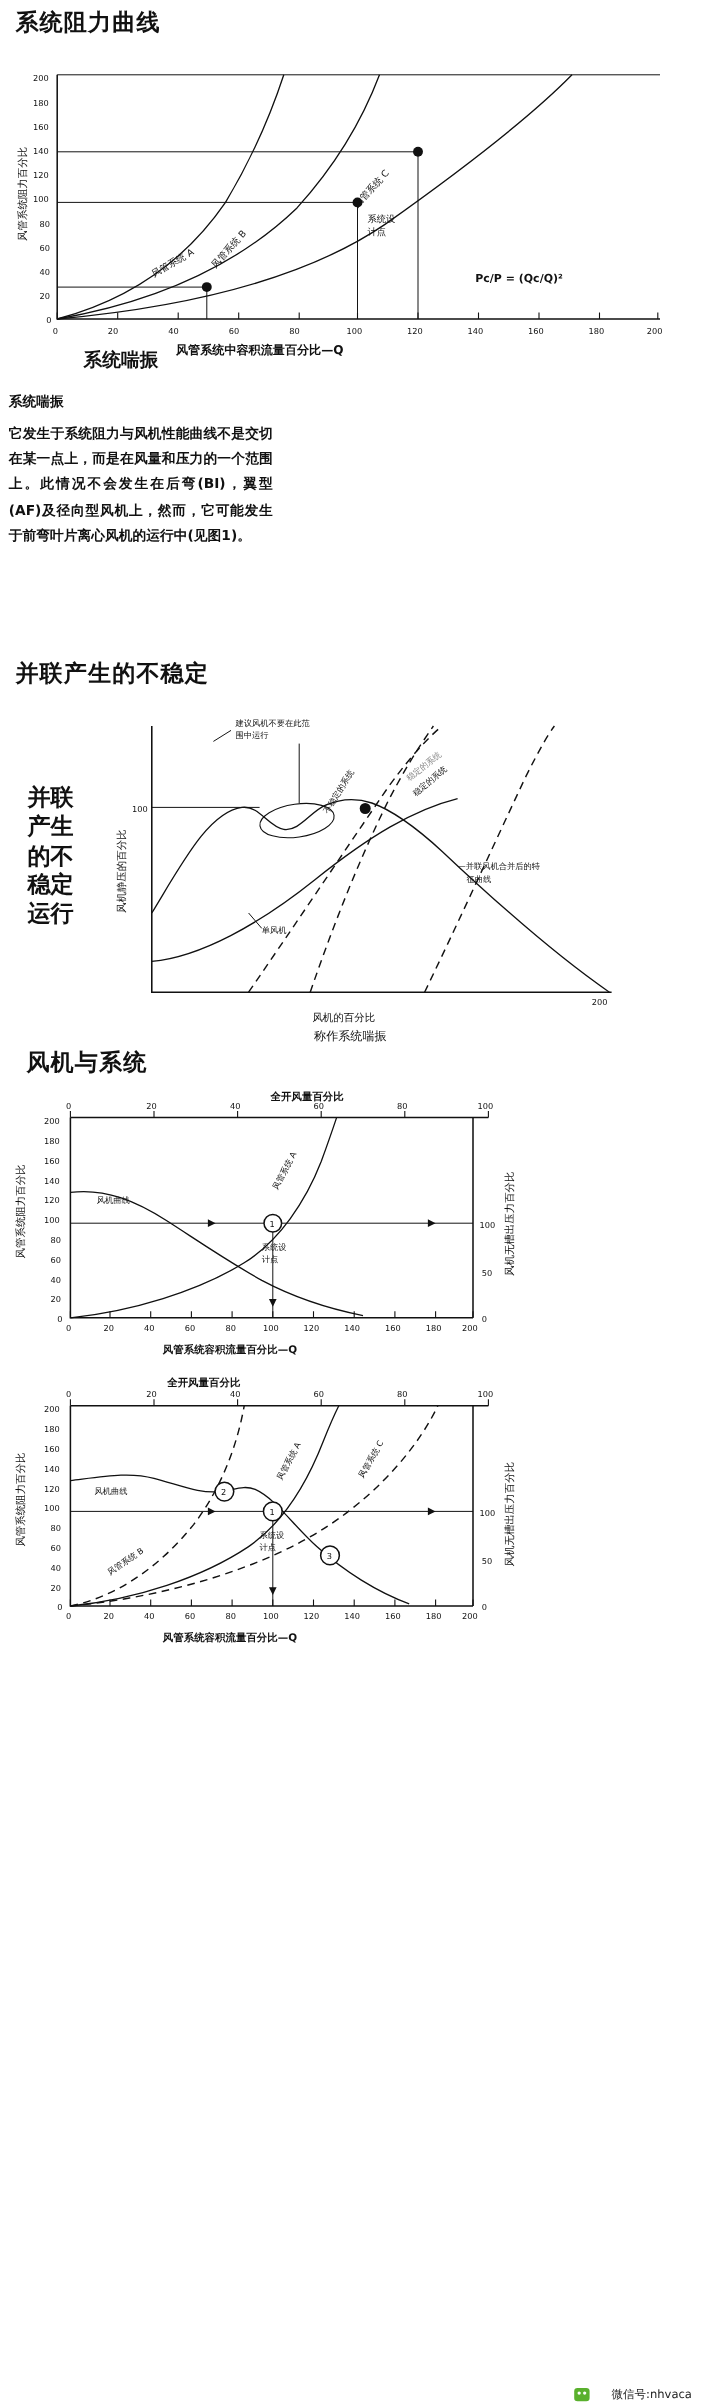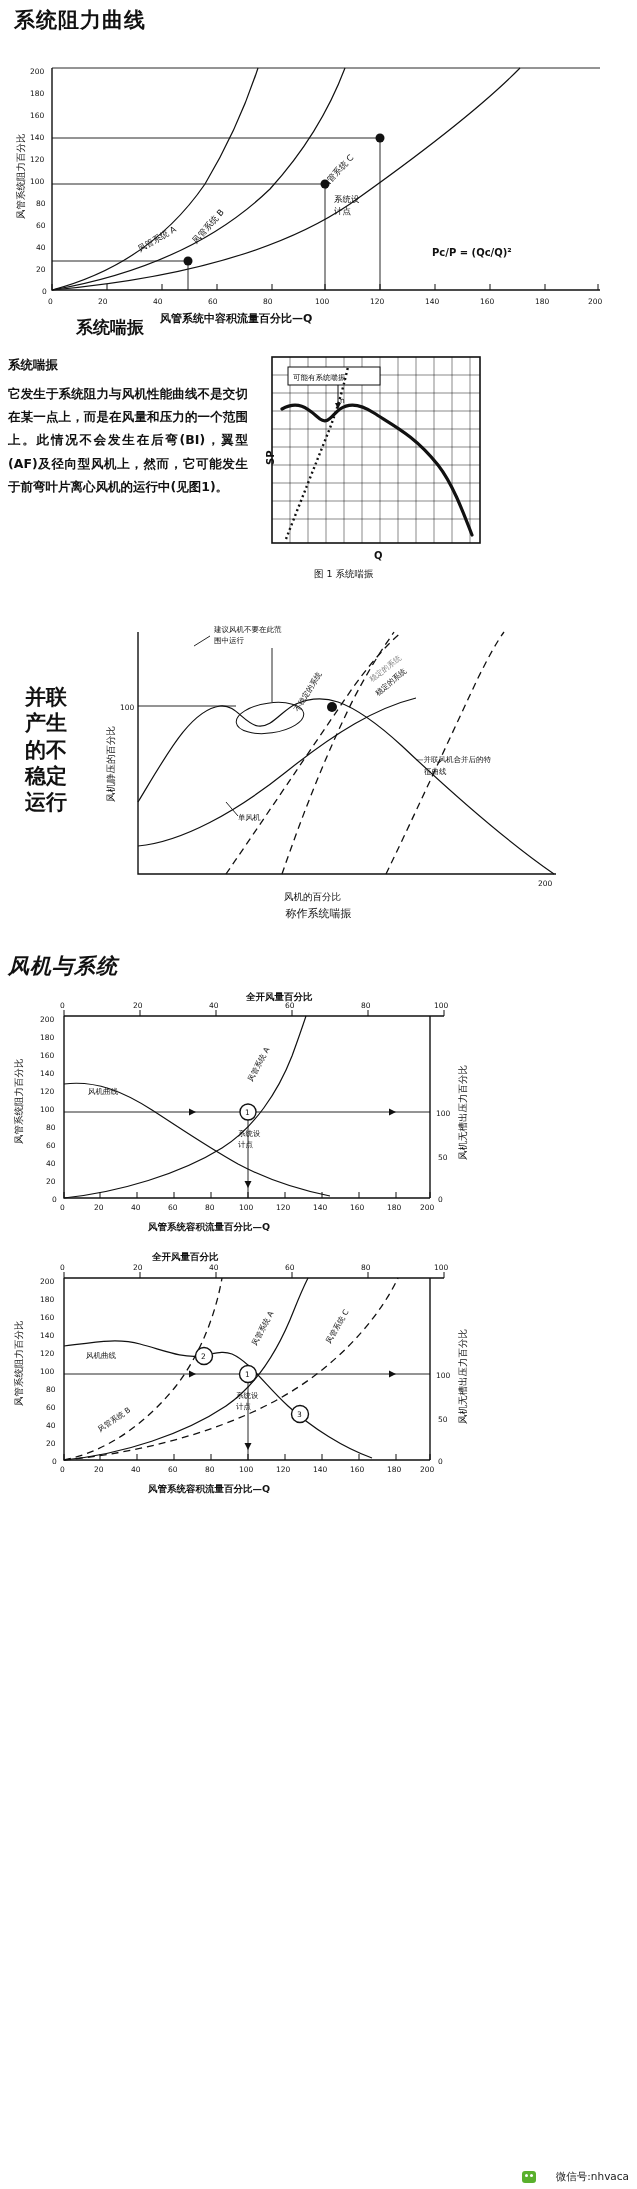--- a/index.html
+++ b/index.html
@@ -111,49 +111,25 @@
 
   <div class="sec" style="top:316px;">
     <div class="h-sub" style="margin-left:76px;">系统喘振</div>
 
     <div style="position:relative;margin-top:14px;height:250px;">
       <div style="position:absolute;left:8px;top:0;width:240px;">
         <div class="body-txt" style="font-weight:bold;font-size:12.5px;margin-bottom:6px;">系统喘振</div>
         <div class="body-txt">它发生于系统阻力与风机性能曲线不是交切在某一点上，而是在风量和压力的一个范围上。此情况不会发生在后弯(BI)，翼型(AF)及径向型风机上，然而，它可能发生于前弯叶片离心风机的运行中(见图1)。</div>
       </div>
 
-      <div style="position:absolute;left:266px;top:0;">
-        <svg width="220" height="230" viewBox="0 0 220 230">
-          <rect x="6" y="4" width="208" height="186" fill="#fff" stroke="#111" stroke-width="1.6"></rect>
-
-          <g class="grid">
-            <path d="M6 22 H214 M6 40 H214 M6 58 H214 M6 76 H214 M6 94 H214 M6 112 H214 M6 130 H214 M6 148 H214 M6 166 H214"></path>
-            <path d="M24 4 V190 M42 4 V190 M60 4 V190 M78 4 V190 M96 4 V190 M114 4 V190 M132 4 V190 M150 4 V190 M168 4 V190 M186 4 V190 M204 4 V190"></path>
-          </g>
-
-          <rect x="22" y="14" width="92" height="18" fill="#fff" stroke="#111" stroke-width="1"></rect>
-          <text class="lbl7" x="27" y="27">可能有系统喘振</text>
-
-          <path d="M16 56 C34 46 44 58 54 66 C62 72 66 62 74 56 C84 49 96 52 108 60 C130 74 150 84 172 112 C186 130 196 156 206 182" fill="none" stroke="#111" stroke-width="3.2" stroke-linecap="round"></path>
-
-          <path d="M20 186 C34 150 50 110 62 80 C70 60 76 40 82 14" fill="none" stroke="#111" stroke-width="2.4" stroke-dasharray="2 3"></path>
-
-          <path d="M72 32 L72 52" stroke="#111" stroke-width="1" fill="none"></path>
-          <path d="M72 56 l-3 -6 h6 z" fill="#111"></path>
-          <text class="lbl7" x="74" y="50">n</text>
-
-          <text class="lblb" x="0" y="104" transform="rotate(-90 8,104)">SP</text>
-          <text class="lblb" x="108" y="206">Q</text>
-          <text class="lbl9" x="48" y="224">图 1    系统喘振</text>
-        </svg>
-      </div>
     </div>
   </div>
 
   <div class="sec" style="top:598px;">
+    <div class="h-title" style="margin-left:14px;">并联产生的不稳定</div>
 
     <div style="position:relative;height:330px;margin-top:8px;">
       <div class="bigvert" style="position:absolute;left:24px;top:78px;width:44px;">
         并联<br>产生<br>的不<br>稳定<br>运行
       </div>
 
       <svg width="540" height="318" viewBox="0 0 540 318" style="position:absolute;left:86px;top:0;">
 
         <path class="axis" d="M52 26 L52 268 L470 268"></path>
         <text class="lbl7" x="34" y="104">100</text>
@@ -190,21 +166,21 @@
 
         <text class="lbl9" transform="translate(28,196) rotate(-90)">风机静压的百分比</text>
         <text class="lbl9" x="198" y="294">风机的百分比</text>
       </svg>
 
       <div class="cap" style="position:absolute;left:0;top:300px;width:637px;">称作系统喘振</div>
     </div>
   </div>
 
   <div class="sec" style="top:952px;">
-    <div class="h-title" style="margin-left:8px;font-style:italic;">风机与系统</div>
+    <div class="h-title" style="margin-left:24px;">风机与系统</div>
   </div>
 
   <div class="sec" style="top:988px;">
     <svg width="637" height="250" viewBox="0 0 637 250">
 
       <text class="lbl9" x="246" y="12" style="font-weight:bold;">全开风量百分比</text>
       <path class="axis" d="M64 28 L444 28"></path>
       <g stroke="#111" stroke-width="1">
         <path d="M64 28 V22 M140 28 V22 M216 28 V22 M292 28 V22 M368 28 V22 M444 28 V22"></path>
       </g>

